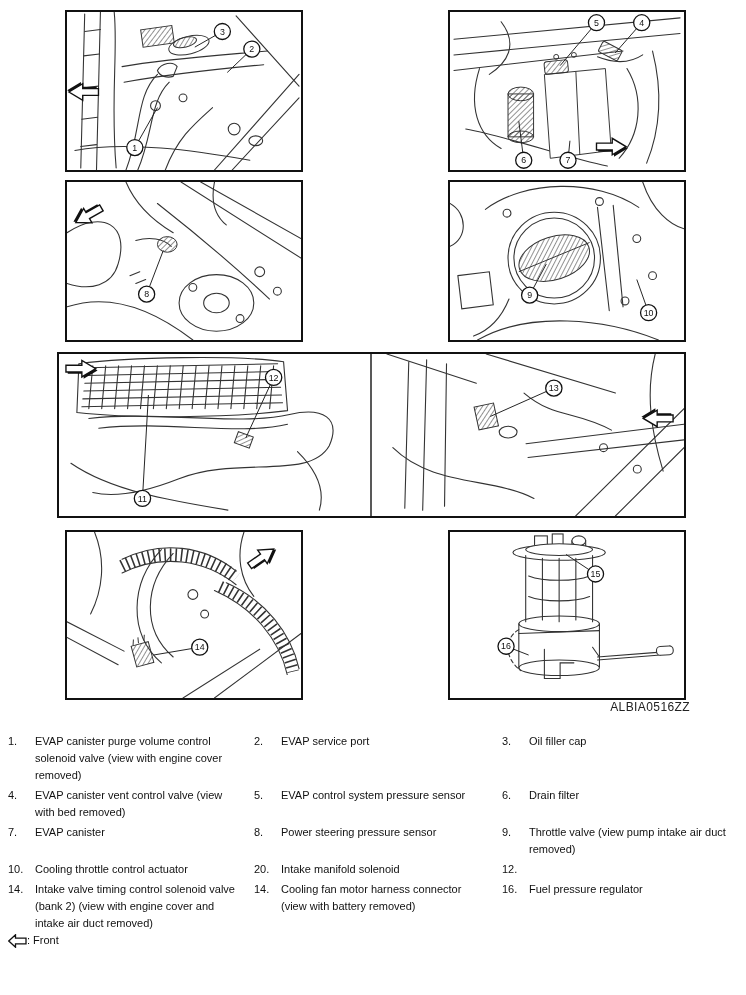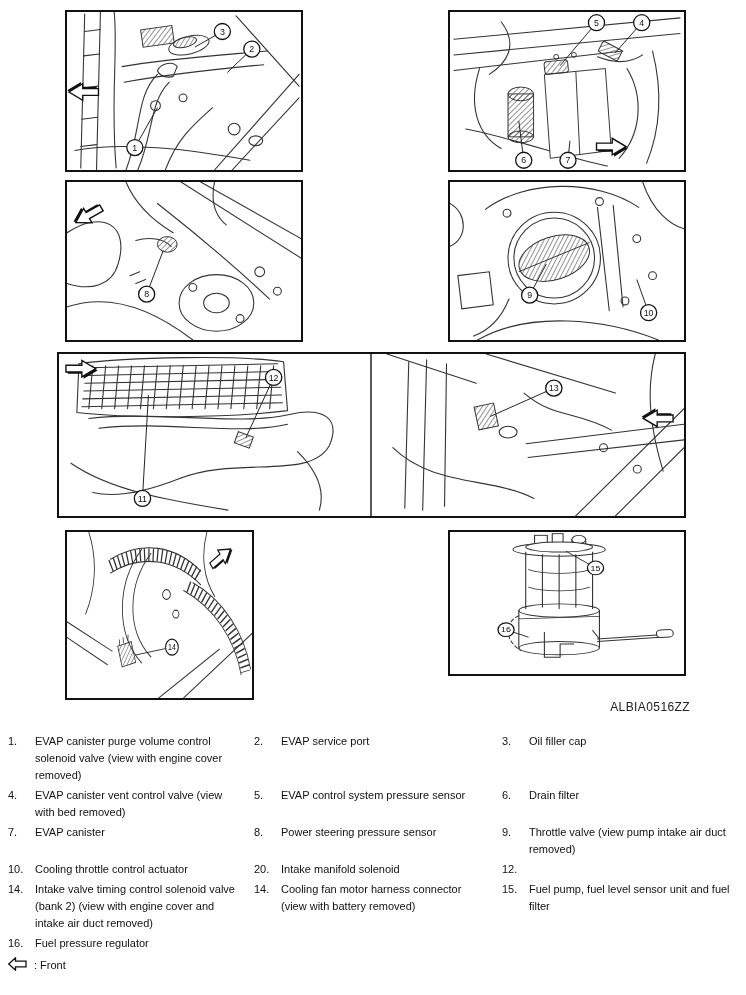--- a/index.html
+++ b/index.html
@@ -7,21 +7,21 @@
         font-family:"Liberation Sans",sans-serif;color:#111;}
   .panel{position:absolute;border:2px solid #111;background:#fff;box-sizing:border-box;}
   .panel svg{position:absolute;left:0;top:0;width:100%;height:100%;}
   .figure-code{position:absolute;top:700px;left:450px;width:240px;text-align:right;
                font-size:12px;letter-spacing:.4px;color:#222;}
   .legend{position:absolute;left:8px;top:733px;width:732px;}
   .legend-grid{display:grid;grid-template-columns:246px 248px 1fr;row-gap:3px;align-items:start;}
   .li{display:flex;font-size:11px;line-height:17px;}
   .li .num{flex:0 0 27px;}
   .li .txt{flex:1;max-width:208px;}
-  .front-note{display:flex;align-items:flex-start;gap:7px;margin-top:5px;font-size:11px;line-height:17px;}
+  .front-note{display:flex;align-items:center;font-size:11px;line-height:17px;}
   .front-note svg{display:block;}
 </style>
 </head>
 <body>
 
 <div class="page">
 
   <svg width="0" height="0" style="position:absolute" aria-hidden="true">
     <defs>
       <pattern id="hatch" width="4" height="4" patternUnits="userSpaceOnUse" patternTransform="rotate(45)">
@@ -254,21 +254,21 @@
           <text x="216" y="24" dy="3.2" text-anchor="middle" font-size="9" font-family="&quot;Liberation Sans&quot;, sans-serif" fill="#111">12</text>
         </g>
         <line x1="498" y1="35" x2="434" y2="64" stroke="#222" stroke-width="1"></line>
         <g>
           <circle cx="498" cy="35" r="8.2" fill="#fff" stroke="#111" stroke-width="1.3"></circle>
           <text x="498" y="35" dy="3.2" text-anchor="middle" font-size="9" font-family="&quot;Liberation Sans&quot;, sans-serif" fill="#111">13</text>
         </g>
       </svg>
   </section>
 
-  <section class="panel" style="left:65px;top:530px;width:189px;height:170px">
+  <section class="panel" style="left:65px;top:530px;width:238px;height:170px">
     <svg class="art" viewBox="0 0 238 170" preserveAspectRatio="none">
       <g stroke="#333" stroke-width="1.1" fill="none" stroke-linecap="round">
         <path d="M56,28 C96,8 140,14 172,40"></path>
         <path d="M56,42 C96,22 140,28 172,54"></path>
         <path d="M150,60 C190,78 216,110 224,146"></path>
         <path d="M162,52 C202,70 228,104 236,140"></path>
         <path d="M96,18 C64,52 62,104 96,134"></path>
         <path d="M108,22 C78,54 76,100 108,128"></path>
         <path d="M0,92 L58,122"></path>
           <path d="M0,108 L52,136"></path>
@@ -292,21 +292,21 @@
           <polygon points="-15,-3.5 1,-3.5 1,-8.5 15,0 1,8.5 1,3.5 -15,3.5" fill="#fff" stroke="#111" stroke-width="1.4"></polygon>
         </g>
         <line x1="135" y1="118" x2="88" y2="126" stroke="#222" stroke-width="1"></line>
         <g>
           <circle cx="135" cy="118" r="8.2" fill="#fff" stroke="#111" stroke-width="1.3"></circle>
           <text x="135" y="118" dy="3.2" text-anchor="middle" font-size="9" font-family="&quot;Liberation Sans&quot;, sans-serif" fill="#111">14</text>
         </g>
       </svg>
   </section>
 
-  <section class="panel" style="left:448px;top:530px;width:238px;height:146px">
+  <section class="panel" style="left:448px;top:530px;width:238px;height:170px">
     <svg class="art" viewBox="0 0 238 170" preserveAspectRatio="none">
       <g stroke="#333" stroke-width="1.1" fill="#fff" stroke-linecap="round">
         <rect x="86" y="4" width="13" height="11"></rect>
         <rect x="104" y="2" width="11" height="13"></rect>
         <rect x="124" y="9" width="14" height="8"></rect>
         <ellipse cx="131" cy="9" rx="7" ry="5"></ellipse>
         <ellipse cx="111" cy="21" rx="47" ry="8"></ellipse>
         <ellipse cx="111" cy="18" rx="34" ry="6"></ellipse>
         <path d="M77,24 L77,92 M145,24 L145,92" fill="none"></path>
         <path d="M94,27 L94,90 M111,27 L111,92 M128,27 L128,90" fill="none"></path>
@@ -390,24 +390,20 @@
         </div>
         <div class="li">
           <span class="num">14.</span>
           <span class="txt">Intake valve timing control solenoid valve (bank 2) (view with engine cover and intake air duct removed)</span>
         </div>
         <div class="li">
           <span class="num">14.</span>
           <span class="txt">Cooling fan motor harness connector (view with battery removed)</span>
         </div>
         <div class="li">
-          <span class="num">15.</span>
-          <span class="txt">Fuel pump, fuel level sensor unit and fuel filter</span>
-        </div>
-        <div class="li">
           <span class="num">16.</span>
           <span class="txt">Fuel pressure regulator</span>
         </div>
       </div>
     <div class="front-note">
       <svg width="19" height="14" viewBox="0 0 19 14">
         <polygon points="18,4.2 7.5,4.2 7.5,0.8 0.8,7 7.5,13.2 7.5,9.8 18,9.8" fill="#fff" stroke="#111" stroke-width="1.3"></polygon>
       </svg>
       <span>: Front</span>
     </div>

